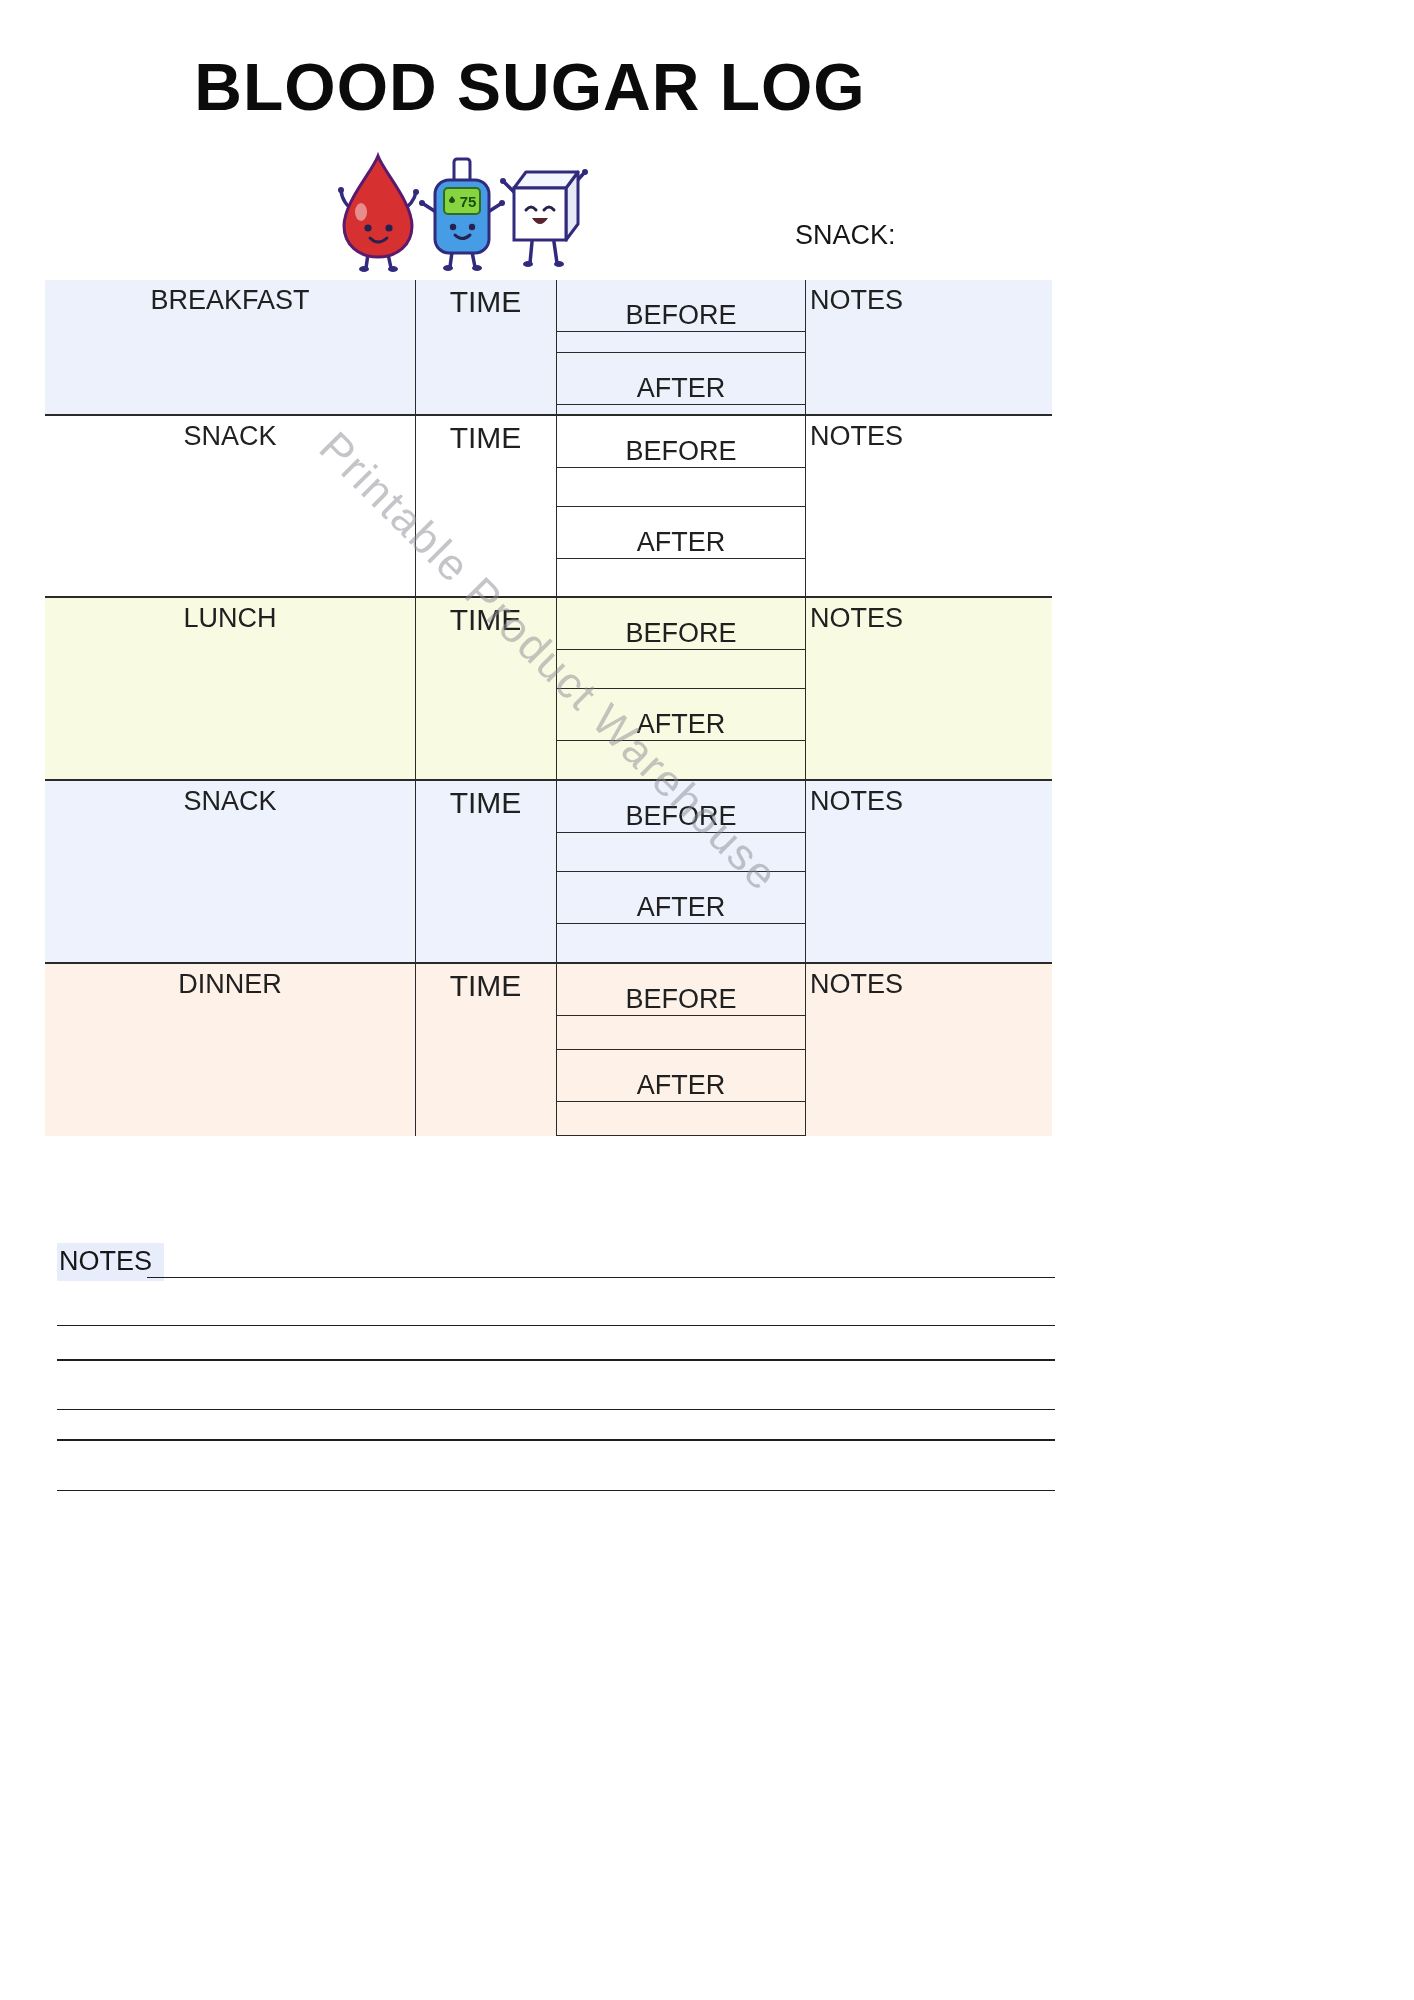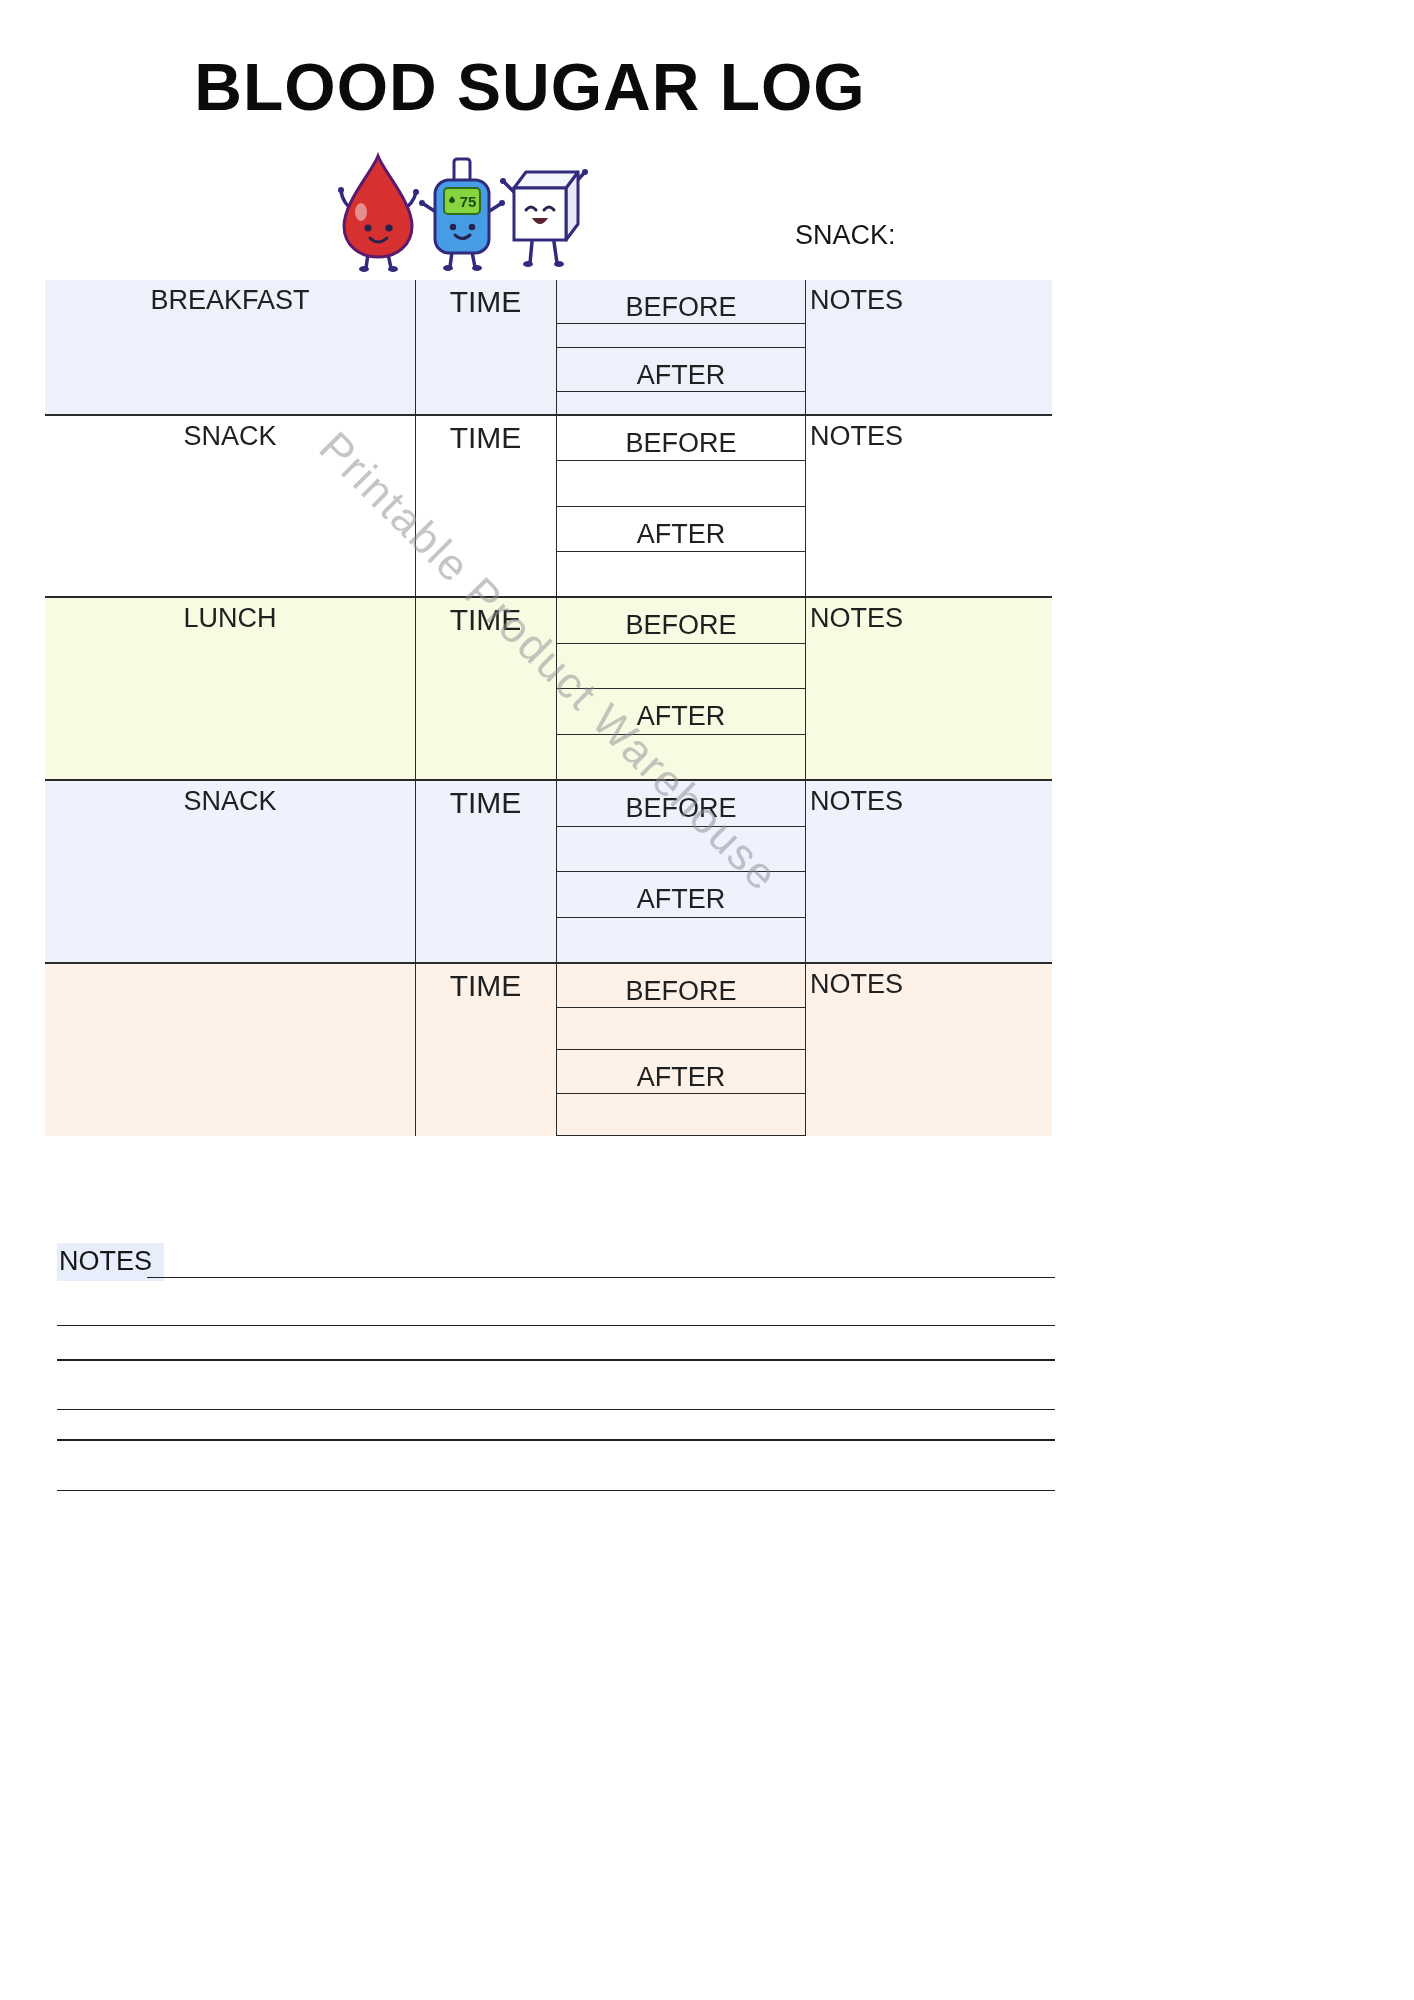--- a/index.html
+++ b/index.html
@@ -19,21 +19,21 @@
   .h190{height:136px}.h182{height:182px}.h183{height:183px}.h172{height:172px}
   .meal-name{position:absolute;left:0;top:5px;width:370px;text-align:center;font-size:27px;color:#202020;}
   .vline-meal{position:absolute;left:370px;top:0;bottom:0;width:0;border-left:1.5px solid #2a2a2a;}
   .time-header{position:absolute;left:370px;top:5px;width:141px;text-align:center;font-size:30px;color:#202020;}
   .ba-col{
     position:absolute;left:511px;top:0;bottom:0;width:250px;box-sizing:border-box;
     border-left:1.5px solid #2a2a2a;border-right:1.5px solid #2a2a2a;
     display:flex;flex-direction:column;
   }
   .ba-row{flex:1;border-bottom:1px solid #2a2a2a;box-sizing:border-box;
-    display:flex;justify-content:center;align-items:flex-start;padding-top:12px;font-size:27px;color:#202020;}
+    display:flex;justify-content:center;align-items:flex-start;padding-top:20px;font-size:27px;color:#202020;}
   .ba-row.nb{border-bottom:none;}
   .notes-header{position:absolute;left:765px;top:5px;font-size:27px;color:#202020;}
   .watermark{
     position:absolute;left:345px;top:422px;font-size:44px;letter-spacing:2px;white-space:nowrap;
     color:rgba(140,140,148,0.5);transform:rotate(45deg);transform-origin:0 0;pointer-events:none;z-index:5;
   }
   .notes-footer-label{
     position:absolute;left:57px;top:1243px;font-size:27px;color:#161616;
     background:#e7edfb;padding:3px 12px 4px 2px;
   }
@@ -157,20 +157,21 @@
     <div class="ba-col">
       <div class="ba-row">BEFORE</div>
       <div class="ba-row"></div>
       <div class="ba-row">AFTER</div>
       <div class="ba-row nb"></div>
     </div>
     <div class="notes-header">NOTES</div>
   </div>
 
   <div class="meal-section h172" style="background-color: rgb(253, 241, 232);">
+    <div class="meal-name">DINNER</div>
     <div class="vline-meal"></div>
     <div class="ba-col">
       <div class="ba-row">BEFORE</div>
       <div class="ba-row"></div>
       <div class="ba-row">AFTER</div>
       <div class="ba-row"></div>
     </div>
     <div class="time-header">TIME</div>
     <div class="notes-header">NOTES</div>
   </div>

